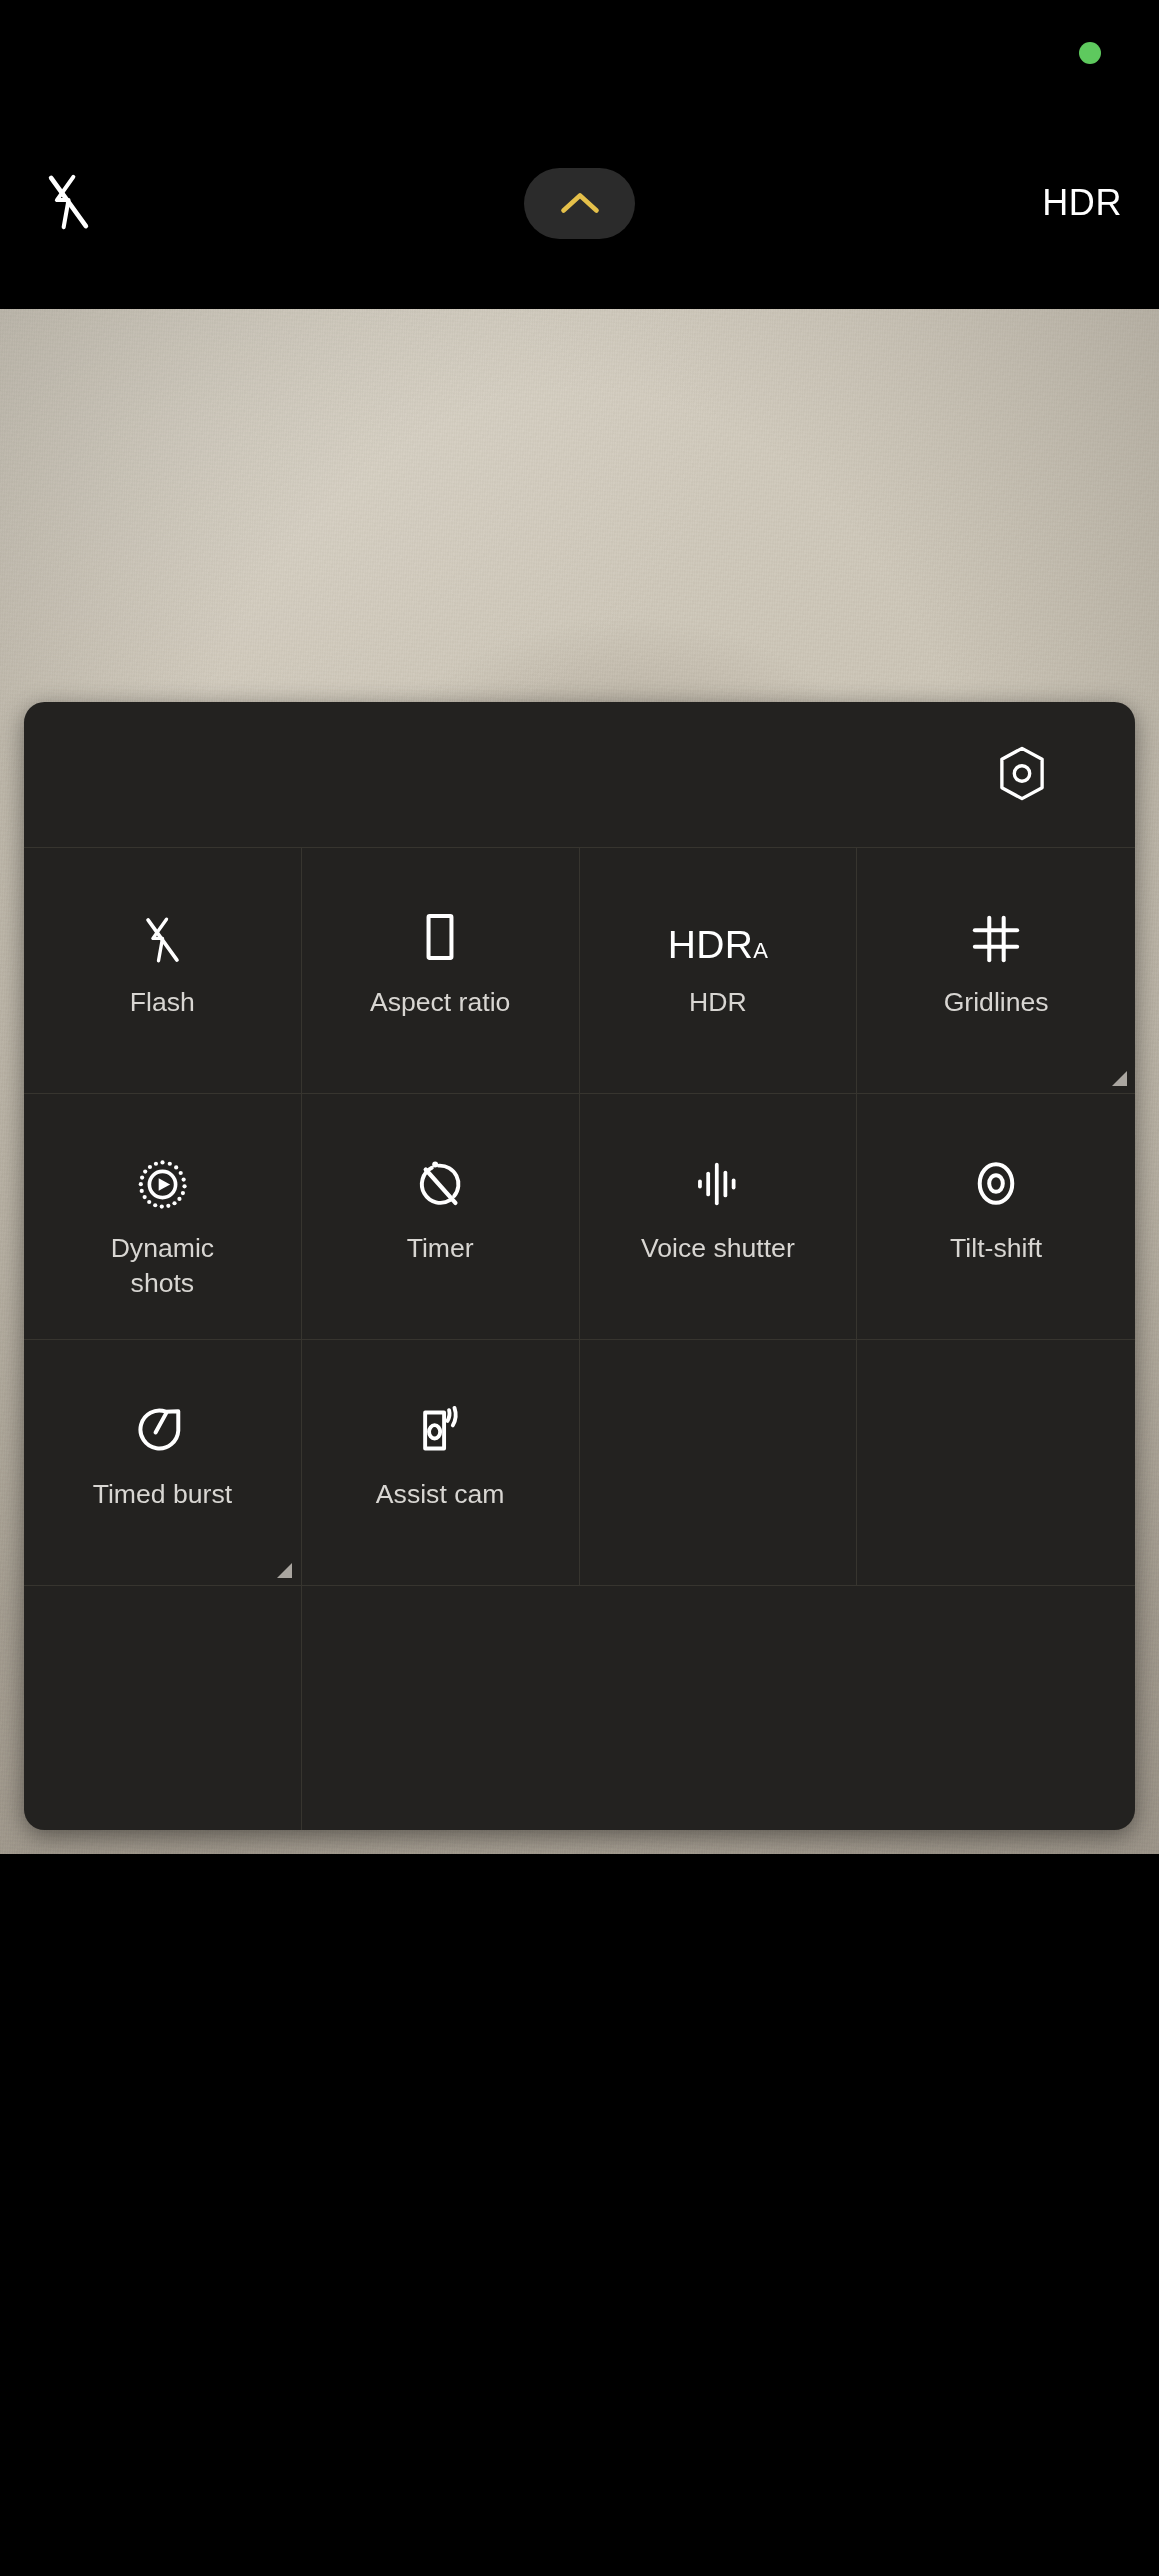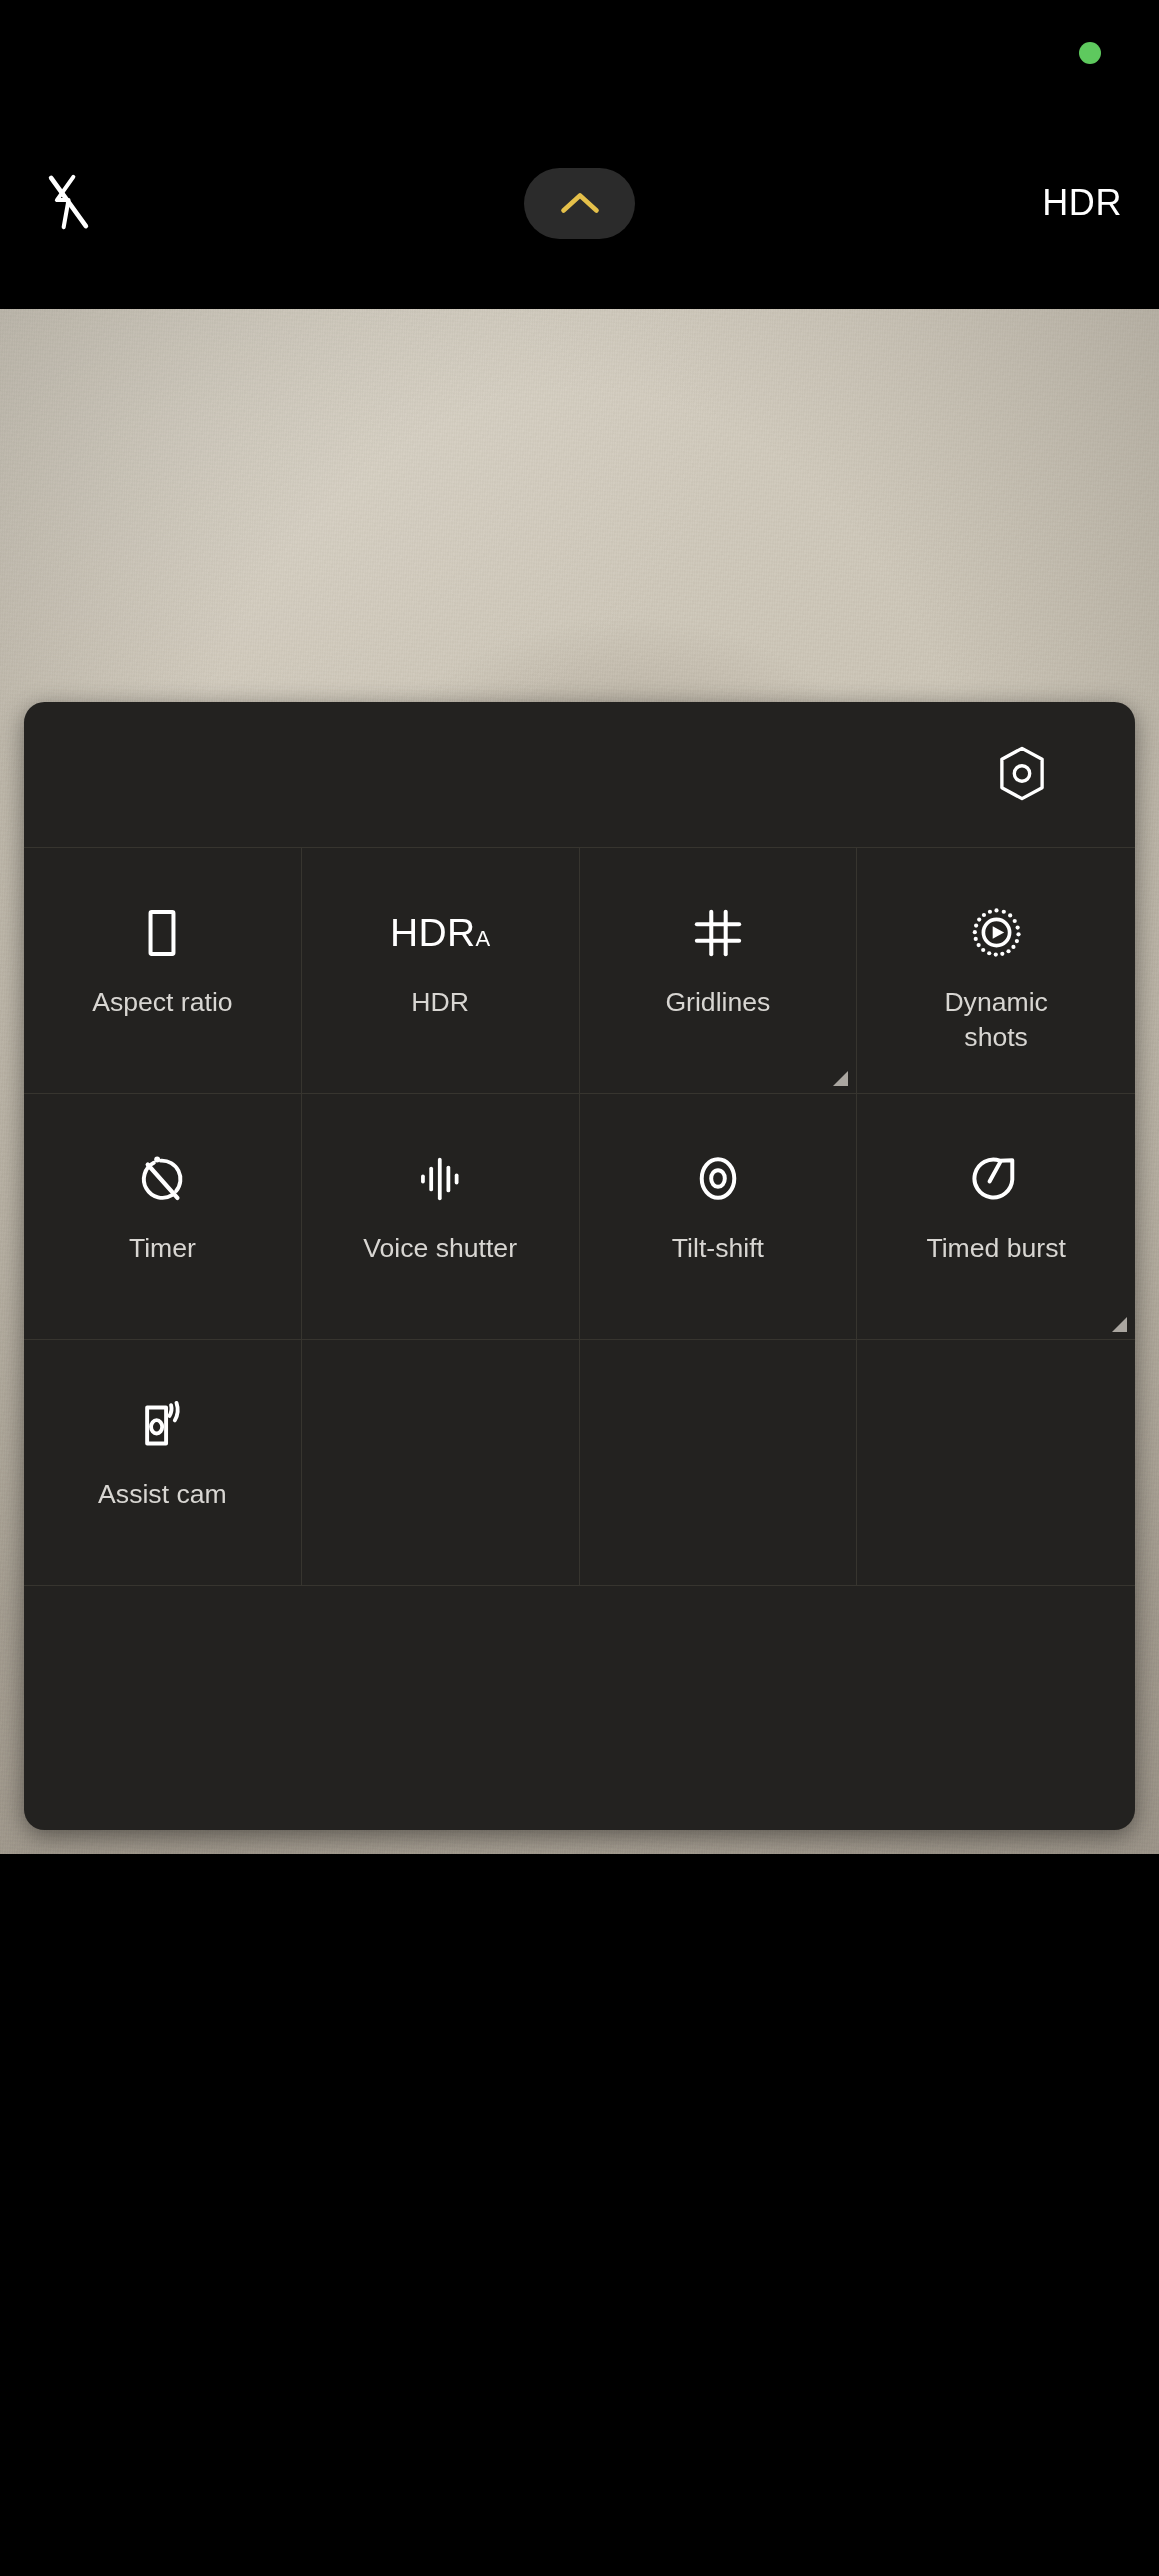--- a/index.html
+++ b/index.html
@@ -129,21 +129,21 @@
     padding-top: 53px;
     box-sizing: border-box;
     border-right: 1.2px solid #37352f;
     border-bottom: 1.2px solid #37352f;
   }
   .grid-cell:nth-child(4n) { border-right: none; }
   .grid-cell.empty { pointer-events: none; }
   .cell-icon {
     height: 63px;
     display: flex;
-    align-items: center;
+    align-items: flex-end;
     justify-content: center;
     color: #ffffff;
   }
   .cell-label {
     margin-top: 20.5px;
     color: #d8d6d2;
     font-size: 26.6px;
     line-height: 35px;
     text-align: center;
     max-width: 241px;
@@ -326,20 +326,29 @@
           <svg width="52" height="57" viewBox="0 0 30 34" fill="none" stroke="#fff" stroke-width="2" stroke-linejoin="round">
             <path d="M15 2 L27 8.5 V25.5 L15 32 L3 25.5 V8.5 Z"></path>
             <circle cx="15" cy="17" r="4.6"></circle>
           </svg>
         </span>
       </div>
     </div>
 
     <div id="settings-grid">
 
+      <div class="grid-cell">
+        <div class="cell-icon">
+          <svg width="39" height="48" viewBox="0 0 24 30" fill="none" stroke="#fff" stroke-width="2.1" stroke-linecap="round" stroke-linejoin="round">
+            <path d="M14.5 2 L6 14 L12 14 L9.5 28" fill="none"></path>
+            <line x1="3" y1="2.5" x2="21" y2="27.5" stroke-width="2.4"></line>
+          </svg>
+        </div>
+        <div class="cell-label">Flash</div>
+      </div>
 
       <div class="grid-cell">
         <div class="cell-icon">
           <svg width="42" height="54" viewBox="0 0 22 28" fill="none" stroke="#fff" stroke-width="2.1">
             <rect x="5" y="3" width="12" height="22" rx="0.6"></rect>
           </svg>
         </div>
         <div class="cell-label">Aspect ratio</div>
       </div>
 

